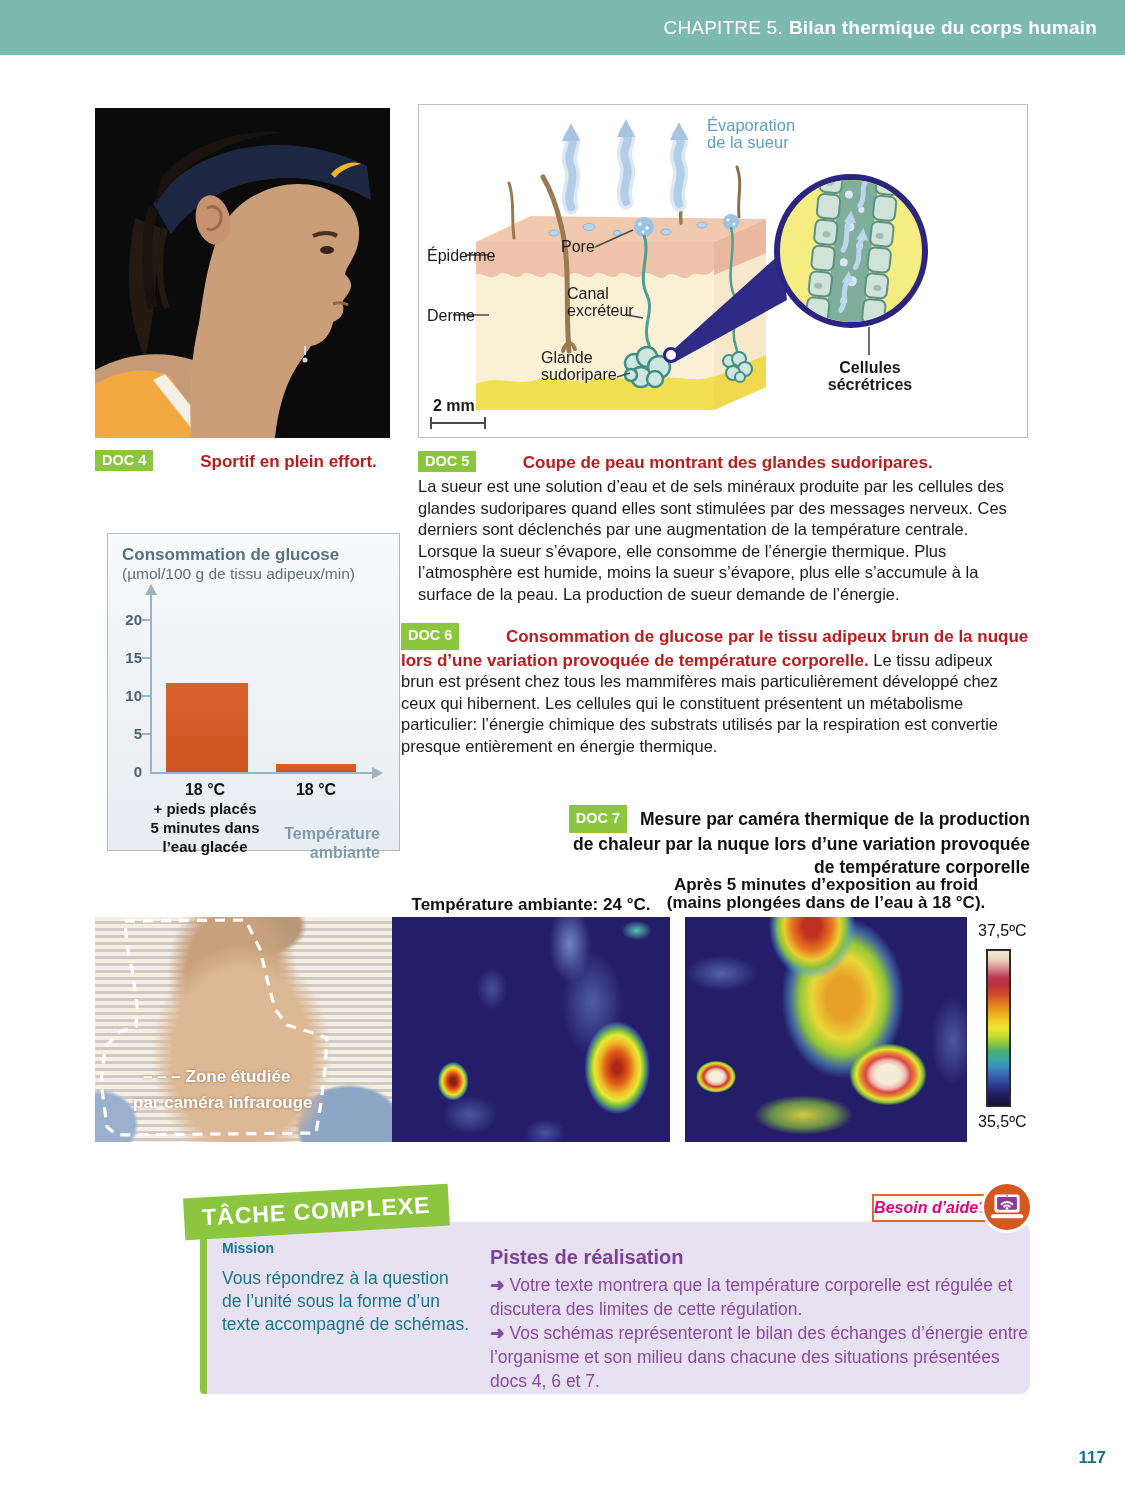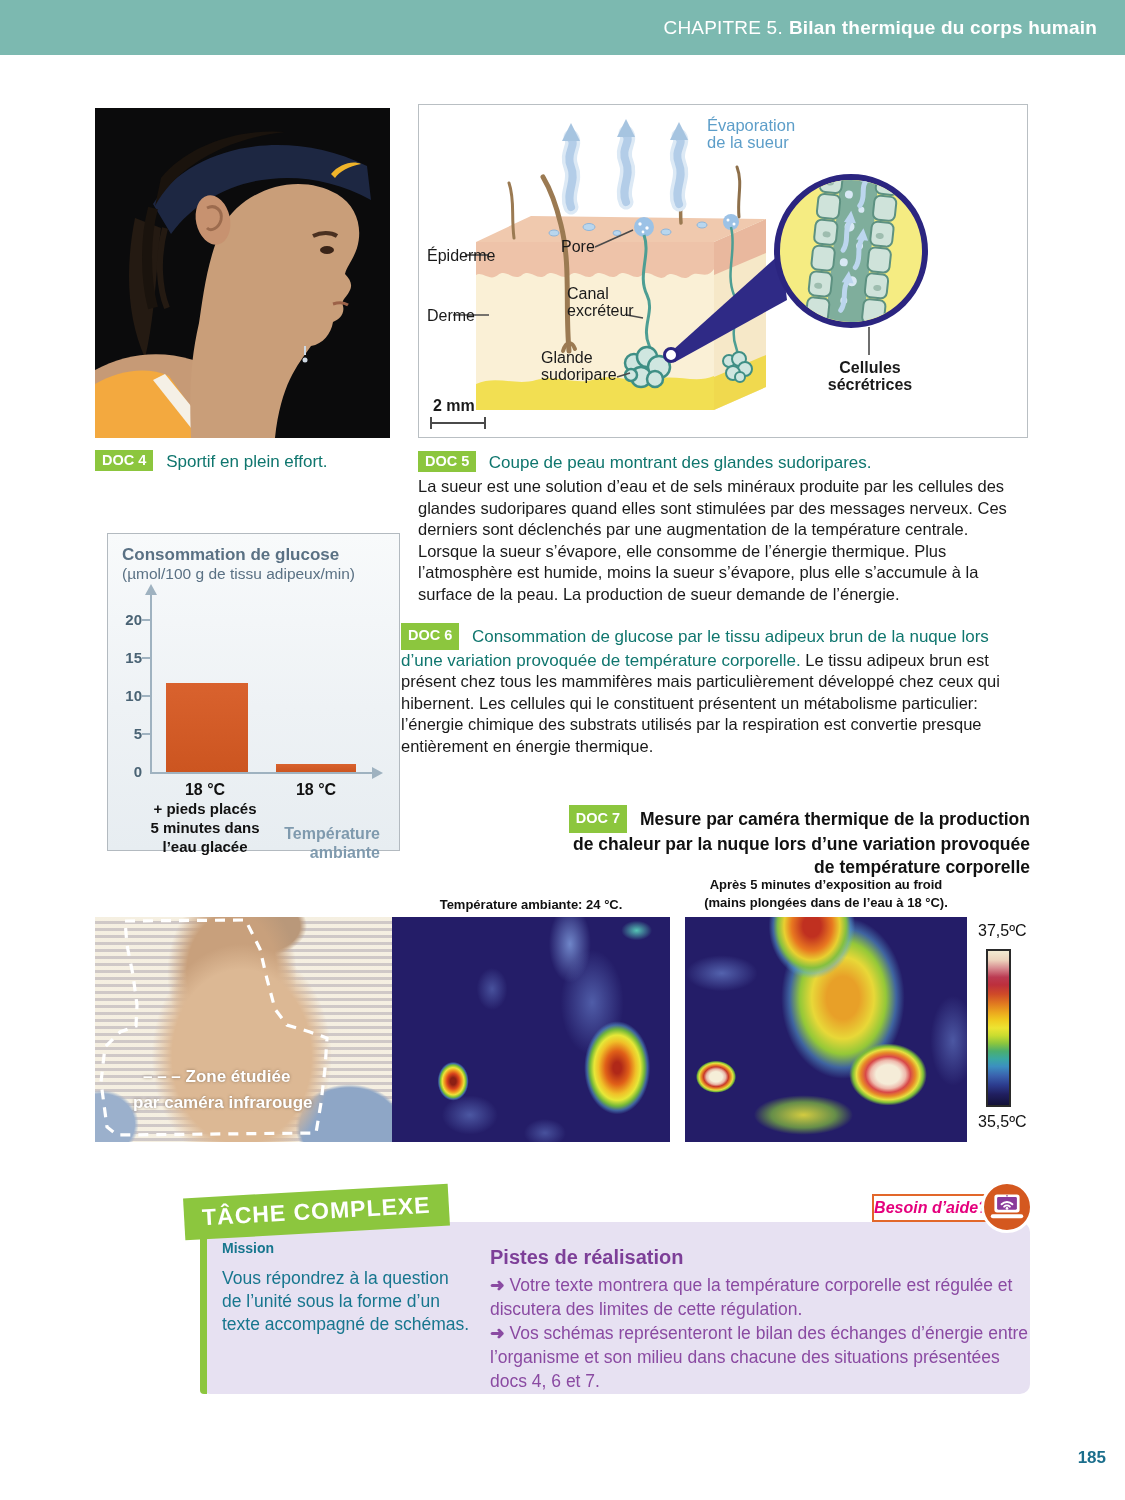--- a/index.html
+++ b/index.html
@@ -10,21 +10,21 @@
   
   .band { left:0; top:0; width:1125px; height:55px; background:#7cb9b0; color:#fff;
           display:flex; align-items:center; justify-content:flex-end; padding-right:28px;
           font-size:19px; letter-spacing:.2px; }
   .band b { margin-left:6px; }
 
   
   .badge { display:inline-block; background:#8cc63e; color:#fff; font-weight:bold;
            font-size:14.5px; padding:2px 7px 3px; margin-right:8px; vertical-align:2px; }
 
-  .doc-title { font-weight:normal; font-size:17px; color:#0f766e; }
+  .doc-title { font-weight:bold; font-size:17px; color:#b91c1c;margin-left:34px; }
   .doc-body  { font-size:16.5px; line-height:21.5px; color:#1a1a1a; }
 
   
   .photo4 { left:95px; top:108px; width:295px; height:330px; }
   .cap4 { left:95px; top:450px; width:330px; font-size:17.5px; }
 
   .panel5 { left:418px; top:104px; width:610px; height:334px; background:#fff; border:1px solid #b9bfc3; }
   .cap5 { left:418px; top:451px; width:614px; }
   .lbl { position:absolute; font-size:16px; line-height:17px; color:#1a1a1a; }
   .lbl.blue { color:#5d9ec9; font-size:16.5px; }
@@ -48,21 +48,21 @@
   .xlab { position:absolute; top:247px; font-weight:bold; color:#111; }
   .xlab .t1 { font-size:16px; }
   .xlab .sub { font-size:15px; line-height:19px; }
   .xlab2sub { color:#7f9aae !important; font-size:16px !important; line-height:21px; }
 
   
   .doc6 { left:401px; top:623px; width:628px; }
 
   
   .cap7 { left:550px; top:805px; width:480px; text-align:right; font-size:17.5px; line-height:23px; font-weight:bold; color:#111; }
-  .thermlabel { font-size:13px; font-weight:bold; color:#111; text-align:center; line-height:18px; }
+  .thermlabel { font-size:17px; font-weight:bold; color:#111; text-align:center; line-height:18px; }
 
   .neck { left:95px; top:917px; width:326px; height:225px;
      background:
        radial-gradient(ellipse 90px 70px at 78% 93%, #8ea6c6 55%, rgba(142,166,198,0) 60%),
        radial-gradient(ellipse 60px 55px at 2% 92%, #9bb0cc 55%, rgba(155,176,204,0) 62%),
        radial-gradient(ellipse 70px 45px at 50% 4%, #b9987a 60%, rgba(185,152,122,0) 70%),
        repeating-linear-gradient(180deg, rgba(247,243,230,.95) 0 4px, rgba(206,210,220,.75) 4px 7px);
      background-color:#d3ac88; }
   .neck .skin { position:absolute; left:0; top:0; width:100%; height:100%;
      background: radial-gradient(ellipse 120px 150px at 45% 62%, #dcb894 0 58%, rgba(220,184,148,0) 75%),
@@ -405,15 +405,15 @@
       <rect x="6" y="2" width="28" height="20" rx="3" fill="#fff"></rect>
       <rect x="9" y="5" width="22" height="14" rx="1.5" fill="#8a3a9a"></rect>
       <circle cx="20" cy="3.6" r="0.9" fill="#8a3a9a"></circle>
       <path d="M14,13 a8.5,8.5 0 0 1 12,0" stroke="#fff" stroke-width="2.2" fill="none" stroke-linecap="round"></path>
       <path d="M16.8,15.6 a4.6,4.6 0 0 1 6.4,0" stroke="#fff" stroke-width="2.2" fill="none" stroke-linecap="round"></path>
       <circle cx="20" cy="17.6" r="1.5" fill="#fff"></circle>
       <rect x="2" y="24" width="36" height="4.5" rx="2.2" fill="#fff"></rect>
     </svg>
   </div>
 
-  <div class="abs pagenum">185</div>
+  <div class="abs pagenum">117</div>
 
 </div>
 
 </body></html>

